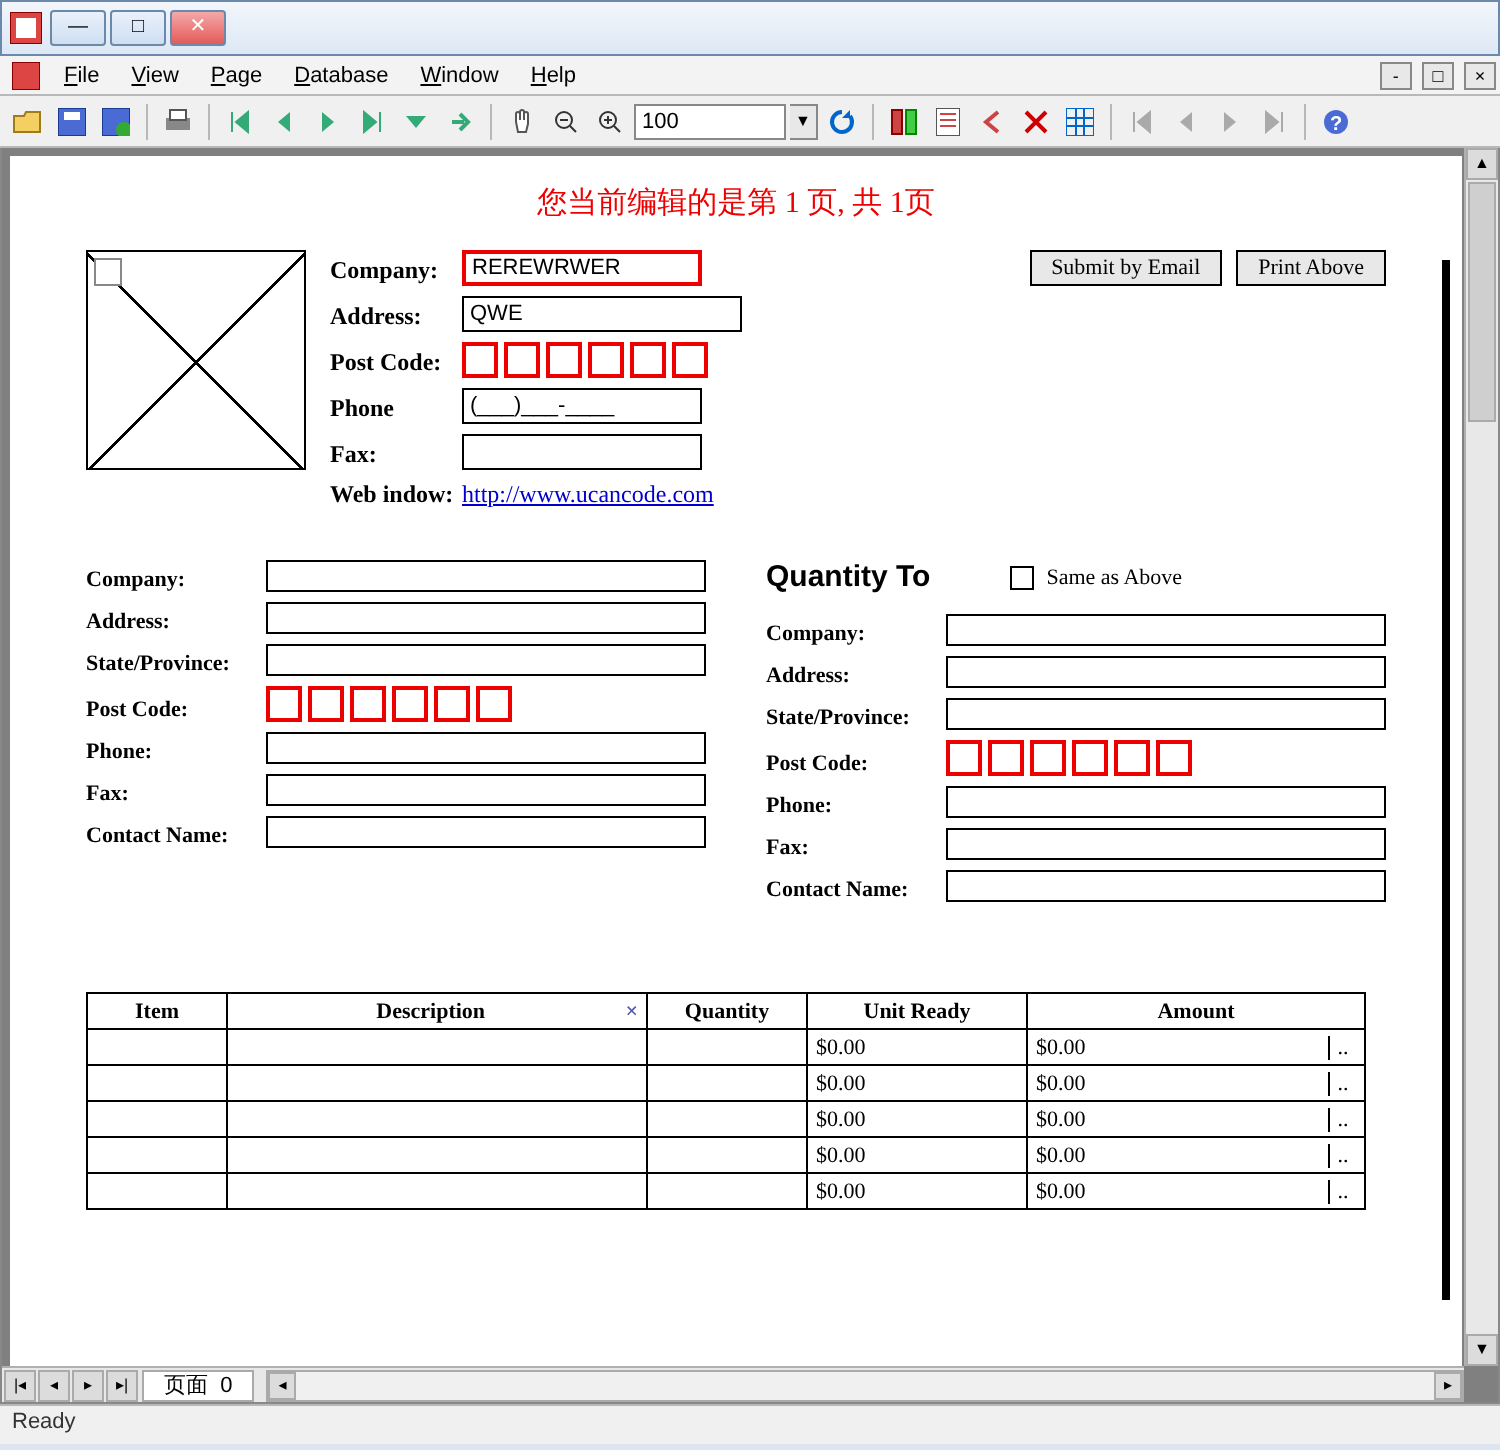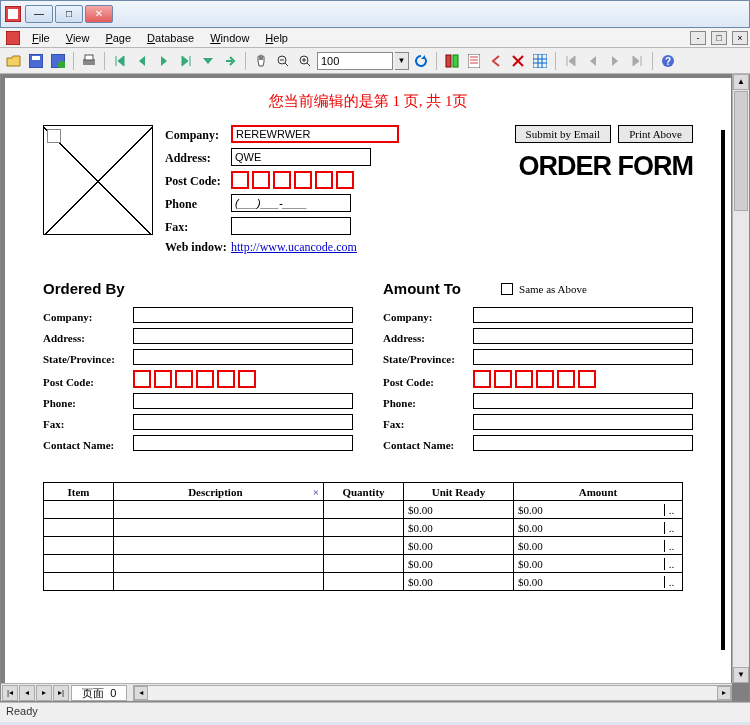--- a/index.html
+++ b/index.html
@@ -66,21 +66,21 @@
 
 .two-col { display:flex; gap:30px; margin-top:20px;}
 .col { flex:1; }
 .col h3 { font-family: Arial; font-size:15px; font-weight:bold; margin-bottom:10px;}
 .col .fld label { width:90px; font-weight:bold; font-size:11px;}
 .col .fld .inp { flex:1; border:1px solid #000; border-top:none; border-left:none; border-right:none; height:16px;}
 .col .fld .inp.box { border:1px solid #000;}
 .same-chk { display:flex; align-items:center; gap:6px; margin-bottom:10px; font-size:11px;}
 .same-chk .chk{width:12px;height:12px;border:1px solid #000;display:inline-block;}
 
-.items-table { width: 640px; border-collapse: collapse; margin-top: 26px; }
+.items-table { width: 640px; border-collapse: collapse; margin-top: 40px; }
 .items-table th, .items-table td { border: 1px solid #000; height: 18px; font-size: 11px; padding: 0 4px; text-align: left; }
 .items-table th { text-align: center; font-weight: bold; background:#fff;}
 .items-table td.num { text-align:left; }
 .items-table td .dots{ float:right; width:14px; border-left:1px solid #000; text-align:center; cursor:pointer;}
 
 .statusbar { height: 20px; background: #f0f0f0; border-top: 1px solid #b8b8b8; padding: 2px 6px; font-size: 11px; color:#333;}
 svg{display:block;}
 </style>
 </head>
 <body>
@@ -266,61 +266,59 @@
       <div class="right-rule"></div>
       <div class="page-banner">您当前编辑的是第 1 页, 共 1页</div>
 
       <div class="top-row">
         <div class="img-ph">
             <span class="ic"></span>
           </div>
         <div class="fields">
           <div class="fld">
               <label>Company:</label>
-              <input class="inp red" style="width: 168px;" value="REREWRWER">
+              <input class="inp red" style="width: 120px;" value="REREWRWER">
             </div>
           <div class="fld">
               <label>Address:</label>
               <input class="inp" style="width: 140px;" value="QWE">
             </div>
           <div class="fld">
               <label>Post Code:</label>
               <span class="postcode">
                 <span class="pc-box"></span>
                 <span class="pc-box"></span>
                 <span class="pc-box"></span>
                 <span class="pc-box"></span>
                 <span class="pc-box"></span>
                 <span class="pc-box"></span>
               </span>
             </div>
           <div class="fld">
               <label>Phone</label>
-              <input class="inp" style="width: 120px; font-style: italic;" value="(___)___-____">
+              <input class="inp" style="width: 120px;" value="(___)___-____">
             </div>
           <div class="fld">
               <label>Fax:</label>
               <input class="inp" style="width: 120px;">
             </div>
           <div class="fld">
               <label>Web indow:</label>
               <a class="weblink">http://www.ucancode.com</a>
             </div>
         </div>
         <div class="top-right">
           <span class="btn-top">Submit by Email</span>
           <span class="btn-top">Print Above</span>
-          <div class="order-title">ORDER FORM</div>
         </div>
       </div>
 
 
       <div class="two-col">
         <div class="col">
-          <h3>Ordered By</h3>
           <div class="fld">
               <label>Company:</label>
               <input class="inp box" style="">
             </div>
           <div class="fld">
               <label>Address:</label>
               <input class="inp box" style="">
             </div>
           <div class="fld">
               <label>State/Province:</label>
@@ -345,21 +343,21 @@
               <label>Fax:</label>
               <input class="inp box" style="">
             </div>
           <div class="fld">
               <label>Contact Name:</label>
               <input class="inp box" style="">
             </div>
         </div>
         <div class="col">
           <div style="display:flex; align-items:center; gap:40px;">
-            <h3>Amount To</h3>
+            <h3>Quantity To</h3>
             <span class="same-chk">
                 <span class="chk"></span>
                 <span>Same as Above</span>
               </span>
           </div>
           <div class="fld">
               <label>Company:</label>
               <input class="inp box" style="">
             </div>
           <div class="fld">

